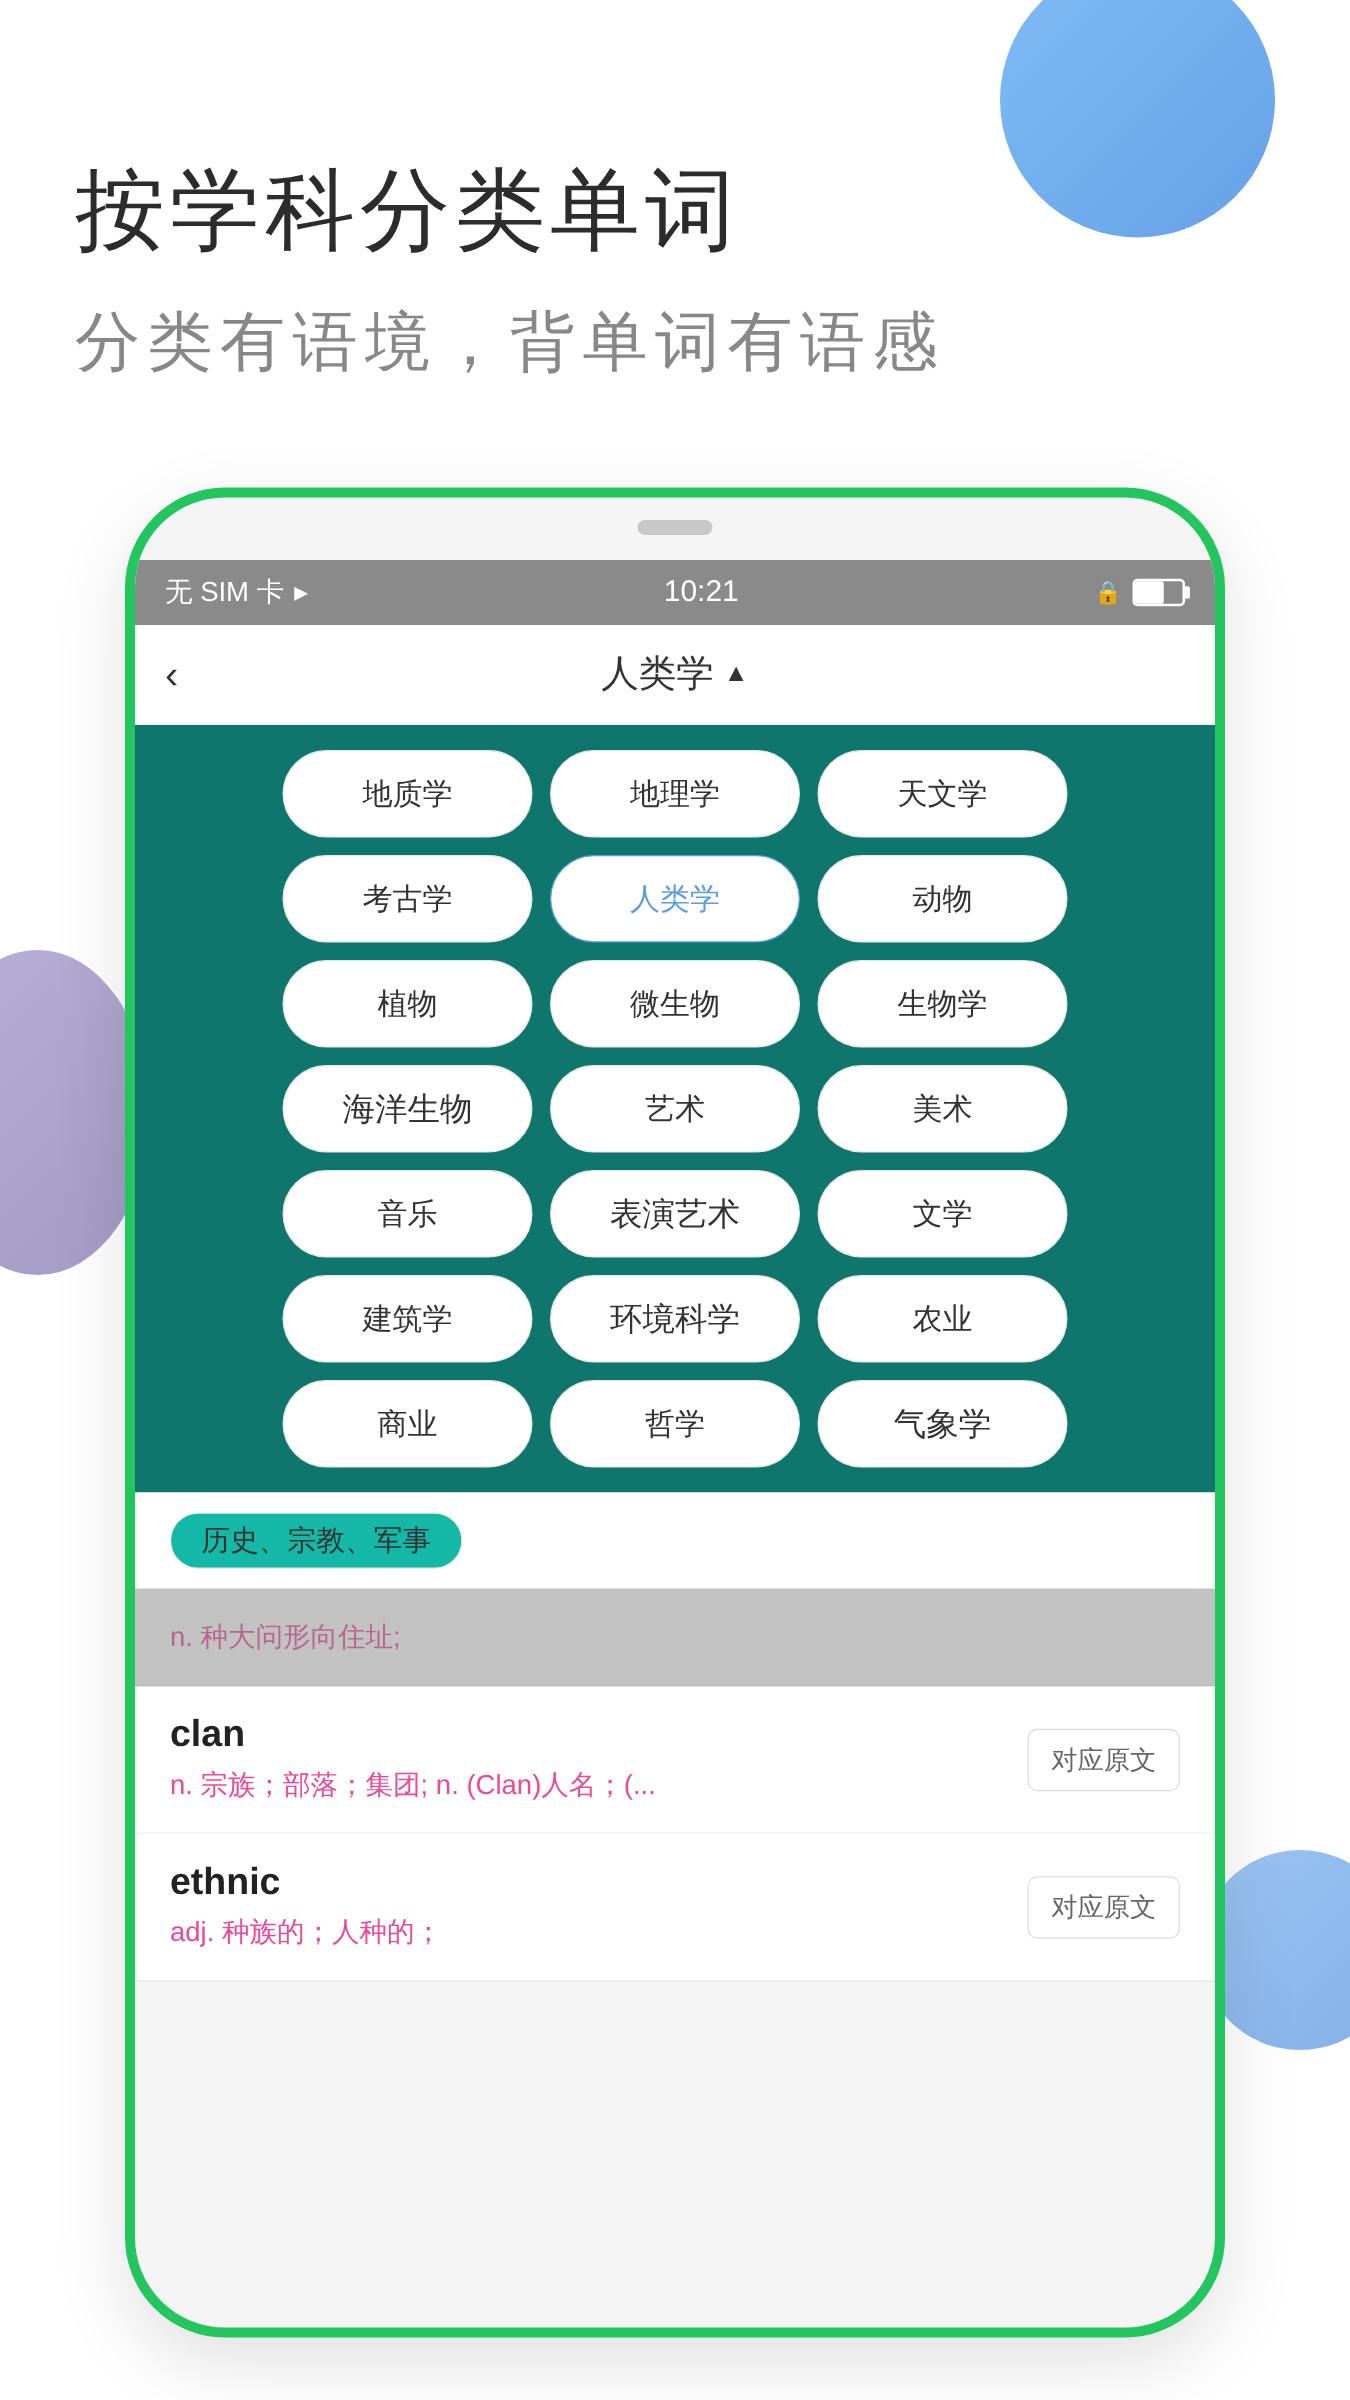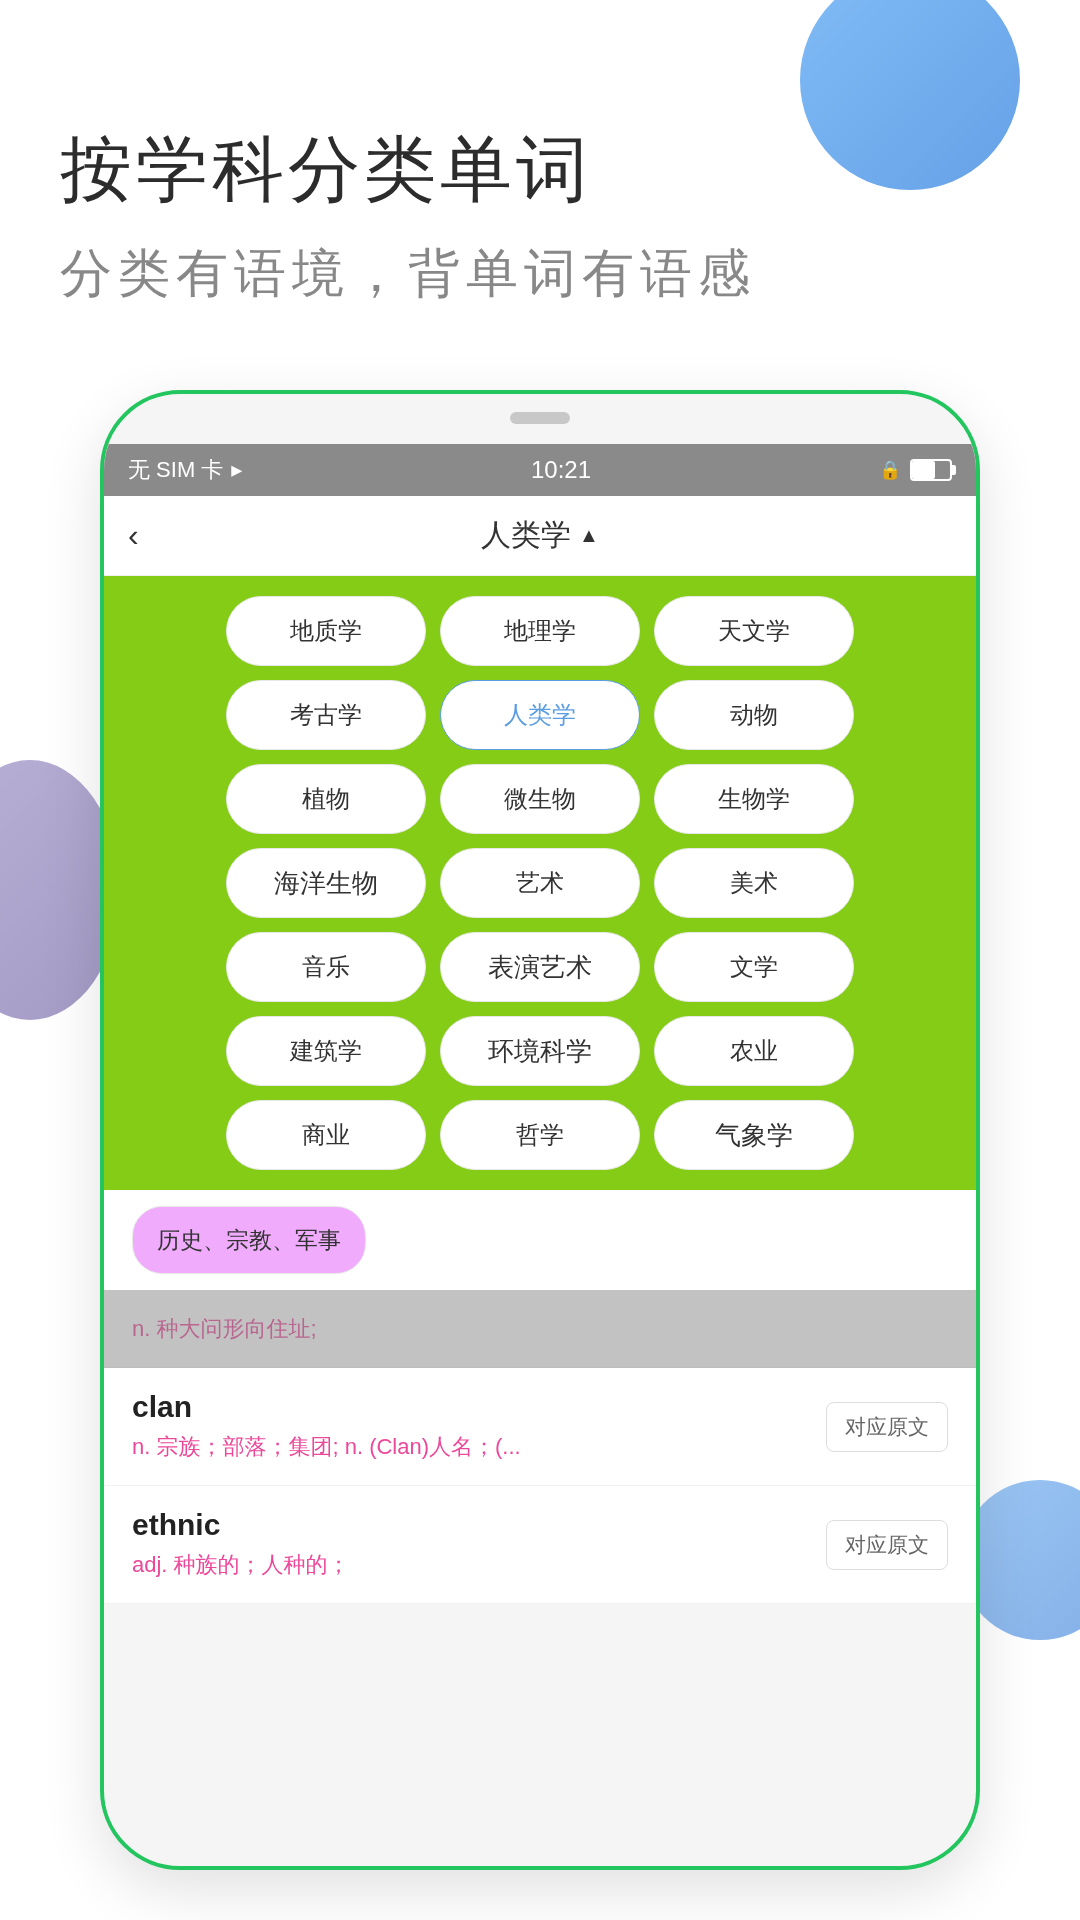--- a/index.html
+++ b/index.html
@@ -77,21 +77,21 @@
       left: 100px;
       right: 100px;
       bottom: 0;
     }
 
     .phone-mockup {
       width: 100%;
       height: 1480px;
       background: #f5f5f5;
       border-radius: 80px;
-      border: 4px solid #22c55e;
+      border: 8px solid #22c55e;
       overflow: hidden;
       box-shadow: 0 20px 60px rgba(0,0,0,0.12);
       position: relative;
     }
 
     
     .phone-speaker {
       position: absolute;
       top: 18px;
       left: 50%;
@@ -188,21 +188,21 @@
       gap: 8px;
     }
 
     .header-arrow {
       font-size: 20px;
       color: #333;
     }
 
     
     .category-grid {
-      background: #84cc16;
+      background: #0f766e;
       padding: 20px 20px;
       display: flex;
       flex-direction: column;
       gap: 14px;
     }
 
     .category-row {
       display: flex;
       gap: 14px;
       justify-content: center;
@@ -235,27 +235,27 @@
 
     
     .history-row {
       padding: 16px 28px;
       background: #fff;
     }
 
     .history-tag {
       display: inline-flex;
       align-items: center;
-      height: 68px;
+      height: 45px;
       padding: 0 24px;
       border: 1.5px solid #e8e8e8;
       border-radius: 30px;
       font-size: 23px;
       color: #333;
-      background: #f0abfc;
+      background: #14b8a6;
     }
 
     
     .word-list {
       background: rgba(0,0,0,0.45);
     }
 
     .word-item {
       background: #fff;
       padding: 22px 28px;

